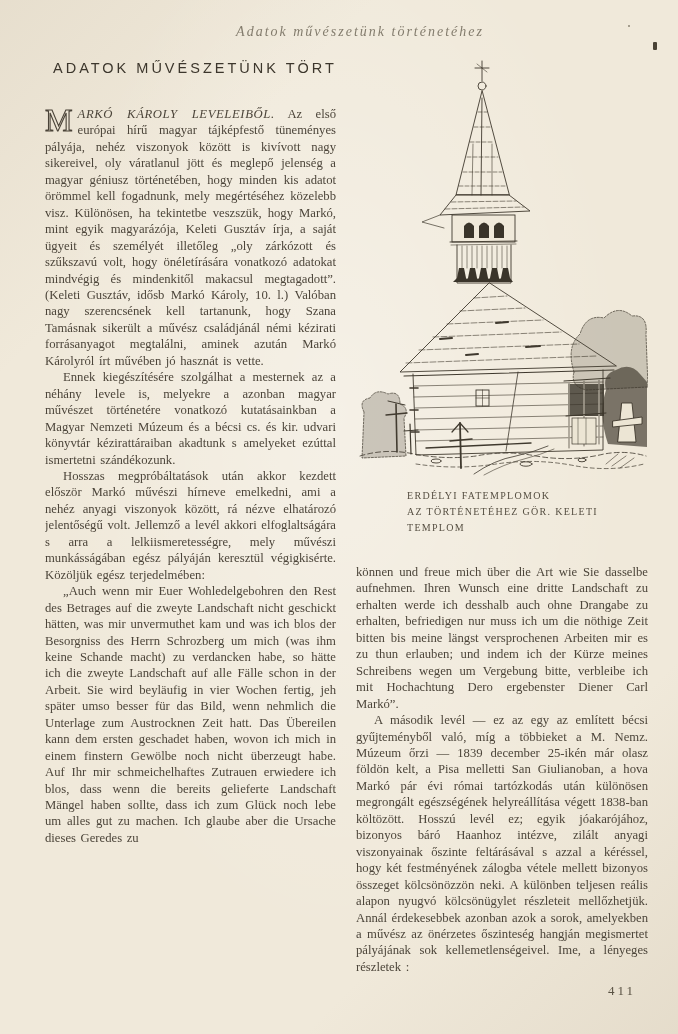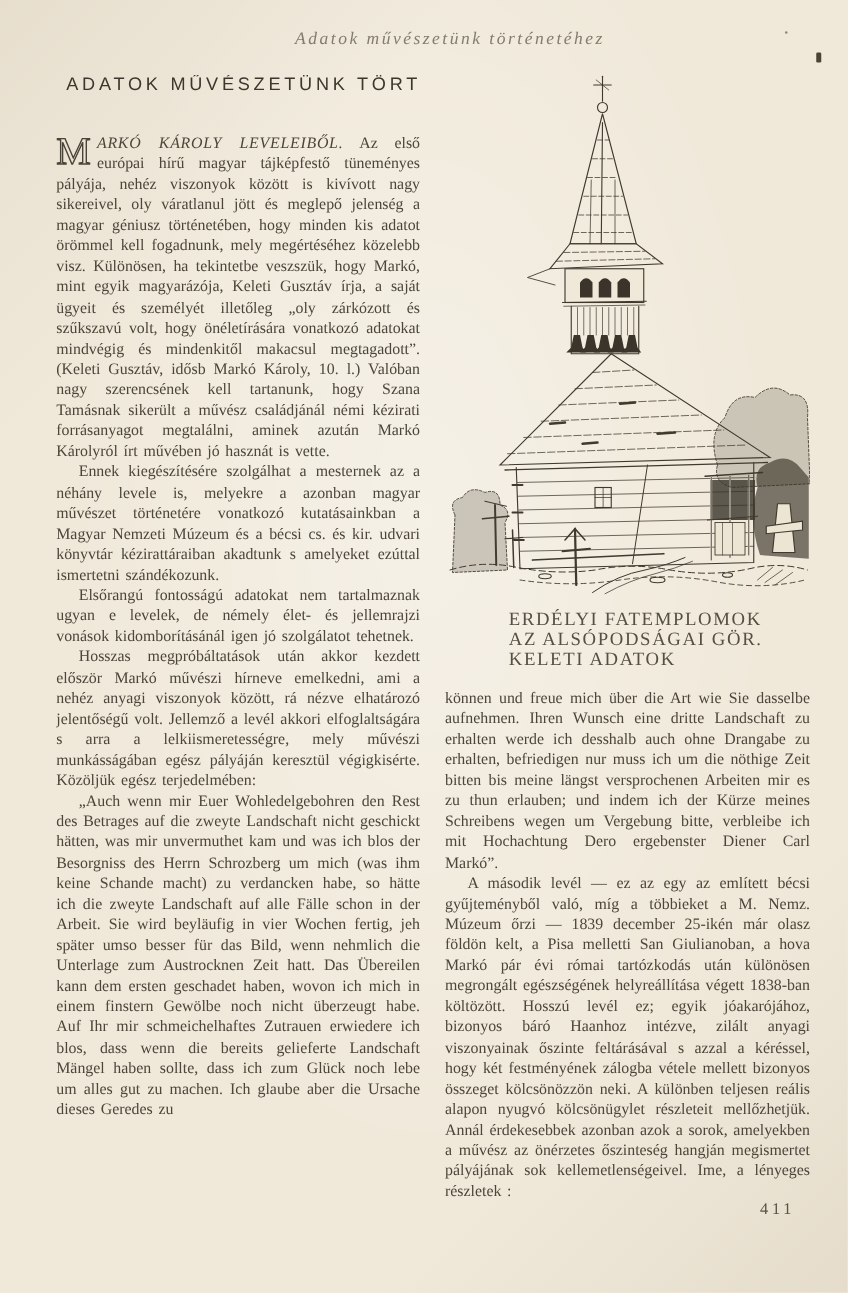--- a/index.html
+++ b/index.html
@@ -39,44 +39,43 @@
     float:left;font-size:31px;line-height:26px;padding:2px 5px 0 0;
     font-family:"Liberation Serif",serif;
     color:transparent;-webkit-text-stroke:1.1px #4a4338;
   }
   .leadin{letter-spacing:.6px;font-style:italic;}
 
   .figure{width:292px;}
   .figure svg{display:block;}
   .caption{
     margin-top:12px;padding-left:51px;
-    font-size:15px;letter-spacing:1.3px;line-height:16px;color:#564f42;
-  }
-  .rc-text{margin-top:14px;}
+    font-size:10px;letter-spacing:1.3px;line-height:16px;color:#564f42;
+  }
+  .rc-text{margin-top:28px;}
 
   .page-number{
-    position:absolute;left:608px;top:959px;font-size:13px;letter-spacing:3px;color:#5a5344;
+    position:absolute;left:608px;top:983px;font-size:13px;letter-spacing:3px;color:#5a5344;
   }
 </style>
 </head>
 <body>
 
 <div class="running-head">Adatok művészetünk történetéhez</div>
 <div class="speck"></div>
 <div class="speck2"></div>
 
 <div class="col col-left">
   <h1 class="article-heading">ADATOK MŰVÉSZETÜNK TÖRTÉNETÉHEZ</h1>
 
   <p class="body first">
     <span class="dropcap">M</span><span class="leadin">ARKÓ KÁROLY LEVELEIBŐL.</span>
     <span>Az első európai hírű magyar tájképfestő tüneményes pályája, nehéz viszonyok között is kivívott nagy sikereivel, oly váratlanul jött és meglepő jelenség a magyar géniusz történetében, hogy minden kis adatot örömmel kell fogadnunk, mely megértéséhez közelebb visz. Különösen, ha tekintetbe veszszük, hogy Markó, mint egyik magyarázója, Keleti Gusztáv írja, a saját ügyeit és személyét illetőleg „oly zárkózott és szűkszavú volt, hogy önéletírására vonatkozó adatokat mindvégig és mindenkitől makacsul megtagadott”. (Keleti Gusztáv, idősb Markó Károly, 10. l.) Valóban nagy szerencsének kell tartanunk, hogy Szana Tamásnak sikerült a művész családjánál némi kézirati forrásanyagot megtalálni, aminek azután Markó Károlyról írt művében jó hasznát is vette.</span>
   </p>
   <p class="body indent">Ennek kiegészítésére szolgálhat a mesternek az a néhány levele is, melyekre a azonban magyar művészet történetére vonatkozó kutatásainkban a Magyar Nemzeti Múzeum és a bécsi cs. és kir. udvari könyvtár kézirattáraiban akadtunk s amelyeket ezúttal ismertetni szándékozunk.</p>
-  <p class="body indent">Elsőrangú fontosságú adatokat nem tartalmaznak ugyan e levelek, de némely élet- és jellemrajzi vonások kidomborításánál igen jó szolgálatot tehetnek.</p>
   <p class="body indent">Hosszas megpróbáltatások után akkor kezdett először Markó művészi hírneve emelkedni, ami a nehéz anyagi viszonyok között, rá nézve elhatározó jelentőségű volt. Jellemző a levél akkori elfoglaltságára s arra a lelkiismeretességre, mely művészi munkásságában egész pályáján keresztül végigkisérte. Közöljük egész terjedelmében:</p>
   <p class="body indent">„Auch wenn mir Euer Wohledelgebohren den Rest des Betrages auf die zweyte Landschaft nicht geschickt hätten, was mir unvermuthet kam und was ich blos der Besorgniss des Herrn Schrozberg um mich (was ihm keine Schande macht) zu verdancken habe, so hätte ich die zweyte Landschaft auf alle Fälle schon in der Arbeit. Sie wird beyläufig in vier Wochen fertig, jeh später umso besser für das Bild, wenn nehmlich die Unterlage zum Austrocknen Zeit hatt. Das Übereilen kann dem ersten geschadet haben, wovon ich mich in einem finstern Gewölbe noch nicht überzeugt habe. Auf Ihr mir schmeichelhaftes Zutrauen erwiedere ich blos, dass wenn die bereits gelieferte Landschaft Mängel haben sollte, dass ich zum Glück noch lebe um alles gut zu machen. Ich glaube aber die Ursache dieses Geredes zu</p>
 </div>
 
 <div class="col col-right">
 
   <div class="figure">
     <svg width="292" height="424" viewBox="0 0 292 424" fill="none" stroke="#3f392e" stroke-width="0.9" stroke-linecap="round">
 
       <g>
@@ -209,21 +208,21 @@
         <path d="M128 423 Q148 412 168 407 Q184 403 198 397" stroke-width="0.6"></path>
         <ellipse cx="80" cy="409" rx="5" ry="2"></ellipse>
         <ellipse cx="170" cy="412" rx="6" ry="2.2"></ellipse>
         <ellipse cx="226" cy="408" rx="4" ry="1.8"></ellipse>
         <path d="M250 412 L262 402 M256 414 L270 404 M264 416 L278 406" stroke-width="0.6"></path>
       </g>
     </svg>
 
     <div class="caption">
       <div>ERDÉLYI FATEMPLOMOK</div>
-      <div>AZ ALSÓPODSÁGAI GÖR. KELETI ADATOK</div>
+      <div>AZ TÖRTÉNETÉHEZ GÖR. KELETI TEMPLOM</div>
     </div>
   </div>
 
   <div class="rc-text">
     <p class="body">können und freue mich über die Art wie Sie dasselbe aufnehmen. Ihren Wunsch eine dritte Landschaft zu erhalten werde ich desshalb auch ohne Drangabe zu erhalten, befriedigen nur muss ich um die nöthige Zeit bitten bis meine längst versprochenen Arbeiten mir es zu thun erlauben; und indem ich der Kürze meines Schreibens wegen um Vergebung bitte, verbleibe ich mit Hochachtung Dero ergebenster Diener Carl Markó”.</p>
     <p class="body indent">A második levél — ez az egy az említett bécsi gyűjteményből való, míg a többieket a M. Nemz. Múzeum őrzi — 1839 december 25-ikén már olasz földön kelt, a Pisa melletti San Giulianoban, a hova Markó pár évi római tartózkodás után különösen megrongált egészségének helyreállítása végett 1838-ban költözött. Hosszú levél ez; egyik jóakarójához, bizonyos báró Haanhoz intézve, zilált anyagi viszonyainak őszinte feltárásával s azzal a kéréssel, hogy két festményének zálogba vétele mellett bizonyos összeget kölcsönözzön neki. A különben teljesen reális alapon nyugvó kölcsönügylet részleteit mellőzhetjük. Annál érdekesebbek azonban azok a sorok, amelyekben a művész az önérzetes őszinteség hangján megismertet pályájának sok kellemetlenségeivel. Ime, a lényeges részletek :</p>
   </div>
 </div>
 
 <div class="page-number">411</div>

